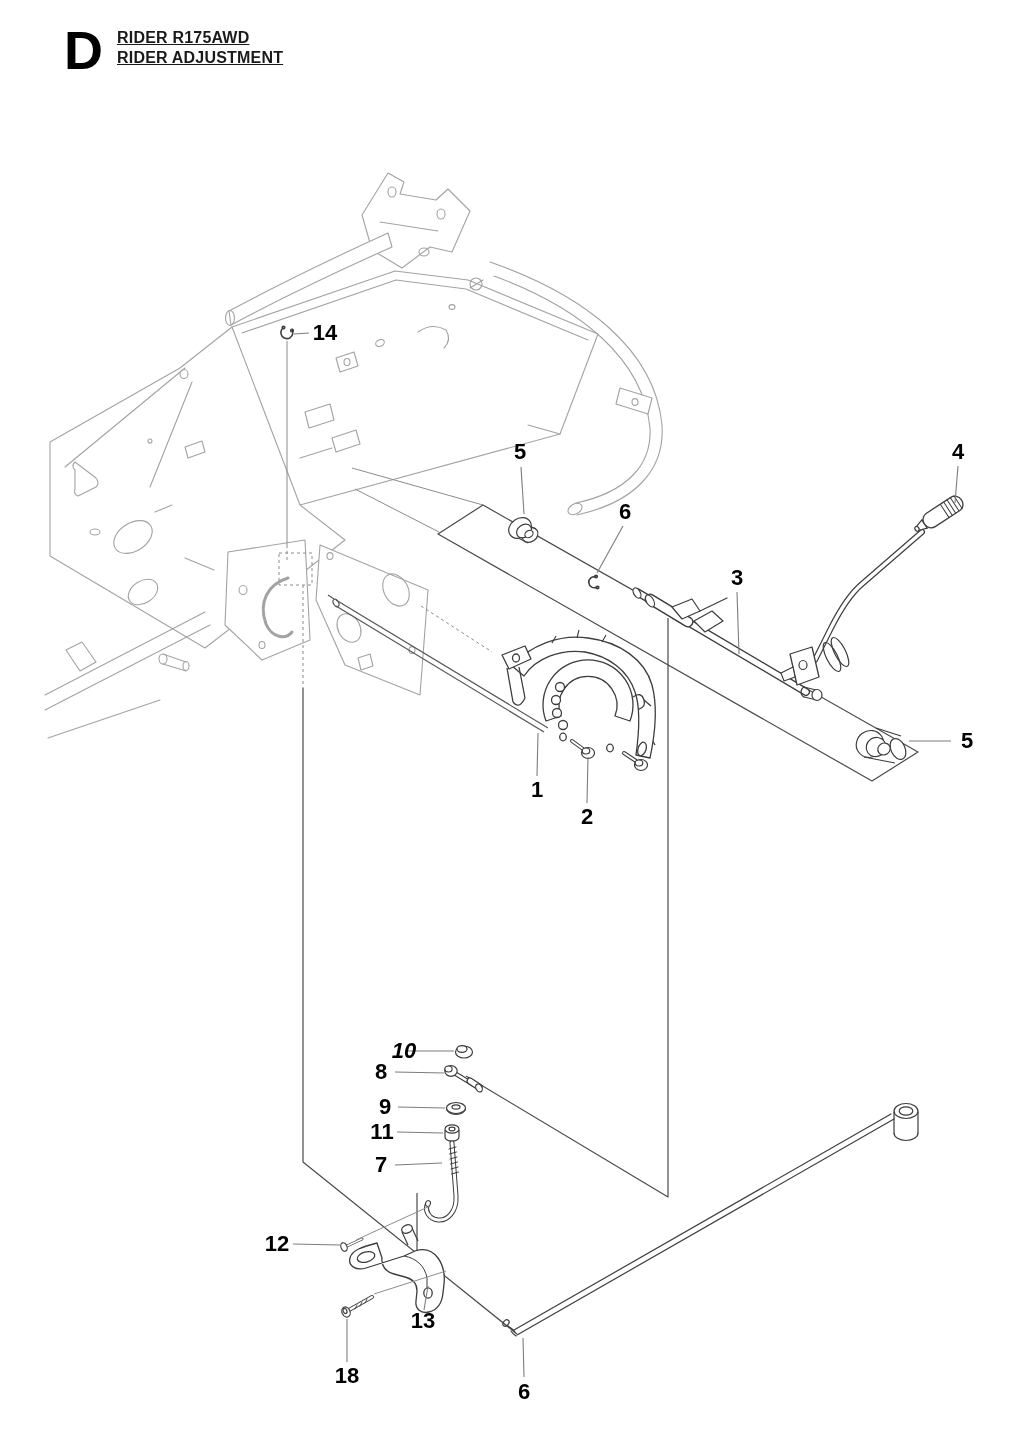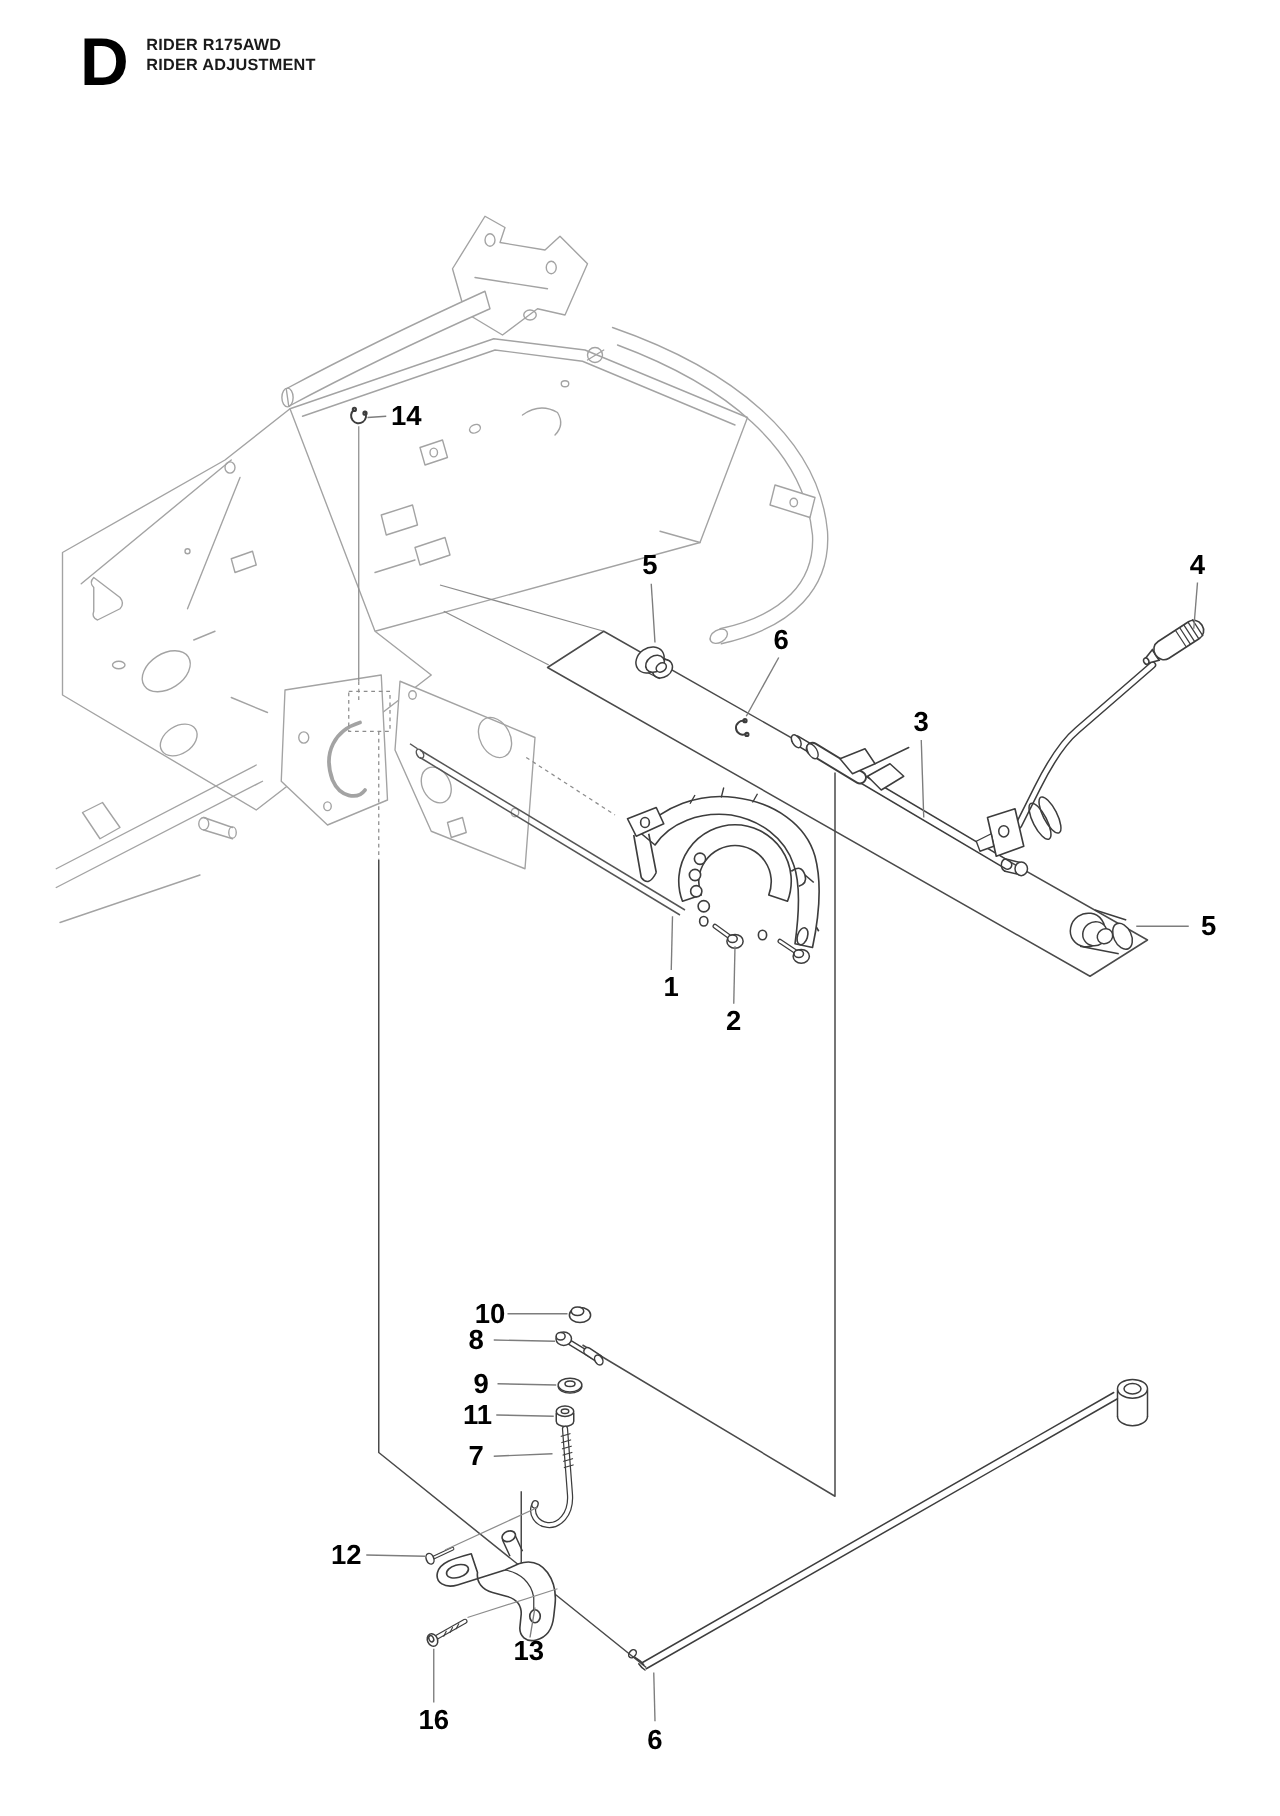--- a/index.html
+++ b/index.html
@@ -1,21 +1,21 @@
 <!DOCTYPE html>
 <html><head>
 <meta charset="utf-8">
 <style>
   html,body{margin:0;padding:0;background:#ffffff;}
   body{width:1024px;height:1453px;position:relative;font-family:"Liberation Sans","DejaVu Sans",sans-serif;}
   #page{position:absolute;inset:0;background:#fff;overflow:hidden;}
   #header{position:absolute;left:64px;top:26px;display:flex;align-items:flex-start;}
   #section-letter{font-size:54px;font-weight:bold;color:#000;line-height:0.9;letter-spacing:0;}
   #header-text{margin-left:14px;margin-top:2px;}
-  #header-text .l1,#header-text .l2{font-size:13px;font-weight:bold;color:#1a1a1a;line-height:1.22;letter-spacing:0.2px;}
+  #header-text .l1,#header-text .l2{font-size:16px;font-weight:bold;color:#1a1a1a;line-height:1.22;letter-spacing:0.2px;text-decoration:underline;}
   #diagram-wrap{position:absolute;inset:0;text-align:center;}
   svg{position:absolute;left:0;top:0;}
   .callout{position:absolute;transform:translate(-50%,-50%);font-size:22px;font-weight:bold;color:#000;font-family:"Liberation Sans","DejaVu Sans",sans-serif;white-space:nowrap;}
 </style>
 </head>
 <body>
 
 <div id="page">
 
   <div id="header">
@@ -309,24 +309,24 @@
 
     <div id="callout-layer">
         <div class="callout" style="left: 325px; top: 333px;">14</div>
         <div class="callout" style="left: 520px; top: 452px;">5</div>
         <div class="callout" style="left: 958px; top: 452px;">4</div>
         <div class="callout" style="left: 625px; top: 512px;">6</div>
         <div class="callout" style="left: 737px; top: 578px;">3</div>
         <div class="callout" style="left: 967px; top: 741px;">5</div>
         <div class="callout" style="left: 537px; top: 790px;">1</div>
         <div class="callout" style="left: 587px; top: 817px;">2</div>
-        <div class="callout" style="left: 392px; top: 1051px;">10</div>
+        <div class="callout" style="left: 404px; top: 1051px; font-style: italic;">10</div>
         <div class="callout" style="left: 381px; top: 1072px;">8</div>
         <div class="callout" style="left: 385px; top: 1107px;">9</div>
         <div class="callout" style="left: 382px; top: 1132px;">11</div>
         <div class="callout" style="left: 381px; top: 1165px;">7</div>
         <div class="callout" style="left: 277px; top: 1244px;">12</div>
         <div class="callout" style="left: 423px; top: 1321px;">13</div>
-        <div class="callout" style="left: 347px; top: 1376px;">16</div>
+        <div class="callout" style="left: 347px; top: 1376px;">18</div>
         <div class="callout" style="left: 524px; top: 1392px;">6</div>
       </div>
   </div>
 </div>
 
 </body></html>

